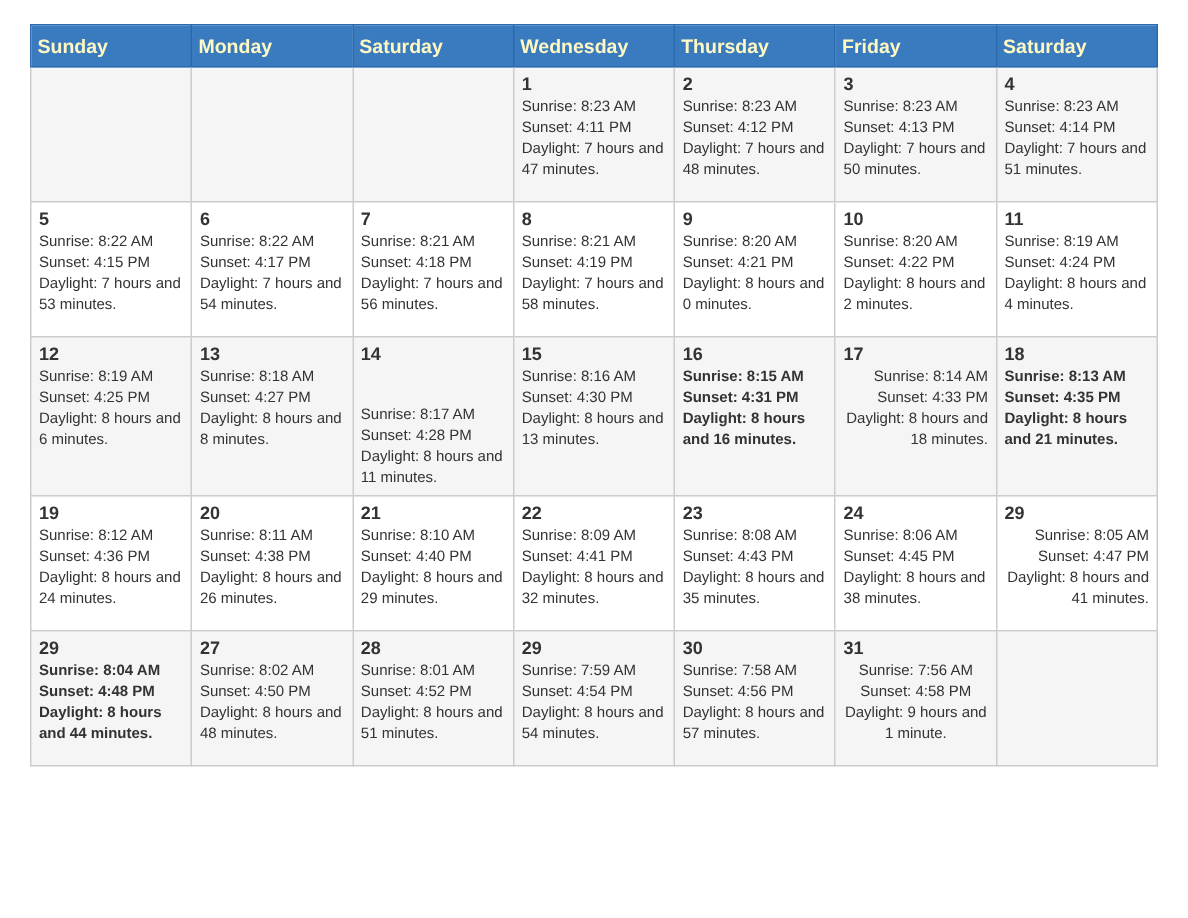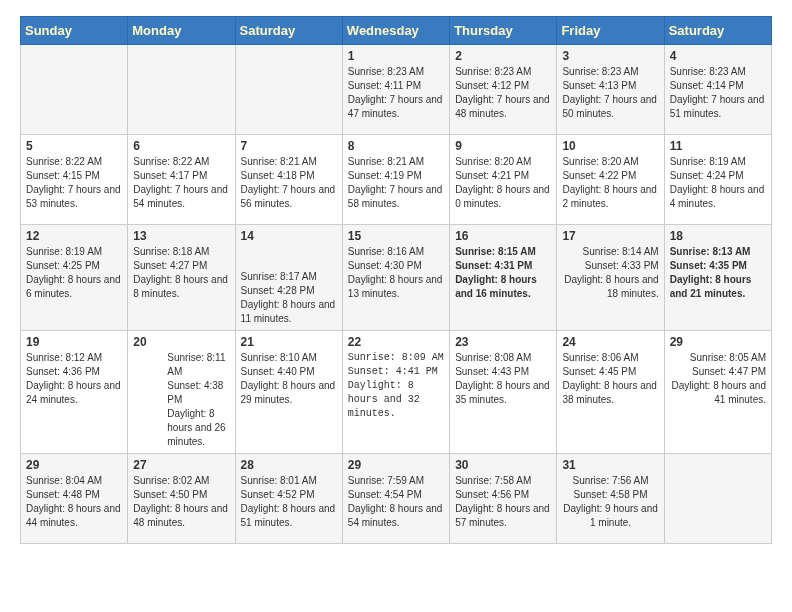--- a/index.html
+++ b/index.html
@@ -155,33 +155,33 @@
         </tr>
         <tr>
           <td>
             <div class="day-num">19</div>
             <div class="day-info" style="white-space: pre-line;">Sunrise: 8:12 AM
 Sunset: 4:36 PM
 Daylight: 8 hours and 24 minutes.</div>
           </td>
           <td>
             <div class="day-num">20</div>
-            <div class="day-info" style="white-space: pre-line; margin-left: 34px;">Sunrise: 8:11 AM
+            <div class="day-info" style="white-space: pre-line;">Sunrise: 8:11 AM
 Sunset: 4:38 PM
 Daylight: 8 hours and 26 minutes.</div>
           </td>
           <td>
             <div class="day-num">21</div>
             <div class="day-info" style="white-space: pre-line;">Sunrise: 8:10 AM
 Sunset: 4:40 PM
 Daylight: 8 hours and 29 minutes.</div>
           </td>
           <td>
             <div class="day-num">22</div>
-            <div class="day-info" style="white-space: pre-line; font-family: Liberation Mono, monospace;">Sunrise: 8:09 AM
+            <div class="day-info" style="white-space: pre-line;">Sunrise: 8:09 AM
 Sunset: 4:41 PM
 Daylight: 8 hours and 32 minutes.</div>
           </td>
           <td>
             <div class="day-num">23</div>
             <div class="day-info" style="white-space: pre-line;">Sunrise: 8:08 AM
 Sunset: 4:43 PM
 Daylight: 8 hours and 35 minutes.</div>
           </td>
           <td>
@@ -193,21 +193,21 @@
           <td>
             <div class="day-num">29</div>
             <div class="day-info" style="white-space: pre-line; text-align: right;">Sunrise: 8:05 AM
 Sunset: 4:47 PM
 Daylight: 8 hours and 41 minutes.</div>
           </td>
         </tr>
         <tr>
           <td>
             <div class="day-num">29</div>
-            <div class="day-info" style="white-space: pre-line;">Sunrise: 8:04 AM
+            <div class="day-info" style="white-space: pre-line; font-weight: bold;">Sunrise: 8:04 AM
 Sunset: 4:48 PM
 Daylight: 8 hours and 44 minutes.</div>
           </td>
           <td>
             <div class="day-num">27</div>
             <div class="day-info" style="white-space: pre-line;">Sunrise: 8:02 AM
 Sunset: 4:50 PM
 Daylight: 8 hours and 48 minutes.</div>
           </td>
           <td>

